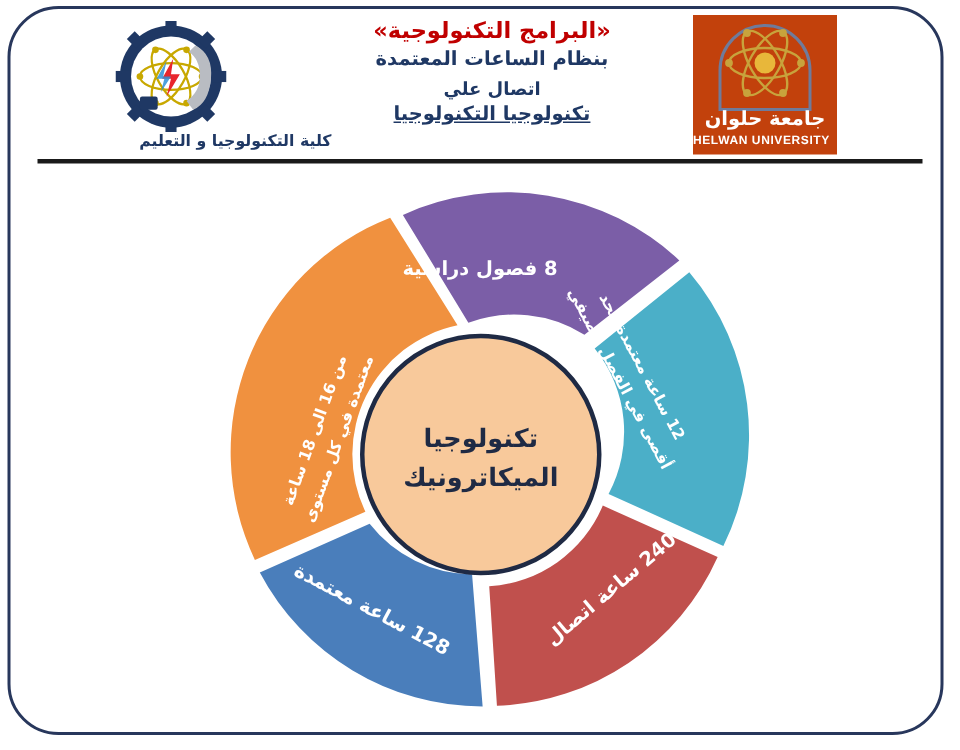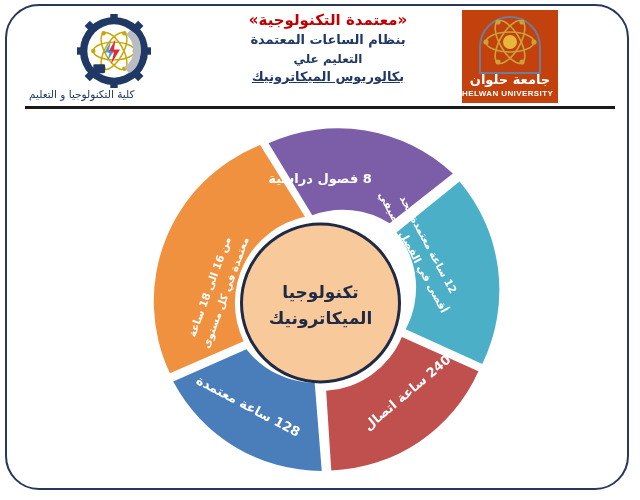--- a/index.html
+++ b/index.html
@@ -56,27 +56,27 @@
   }
   .gear {
     position: absolute;
     left: 48px;
     top: 2px;
     width: 74px;
     height: 74px;
   }
   .faculty-caption {
     position: absolute;
-    left: 0;
+    left: 16px;
     top: 76px;
     width: 176px;
-    text-align: left;
+    text-align: right;
     color: #1f3864;
     font-size: 10.5px;
-    font-weight: normal;
+    font-weight: bold;
     white-space: nowrap;
   }
 
   
   .title-block {
     position: absolute;
     left: 196px;
     top: 4px;
     width: 250px;
     text-align: center;
@@ -217,24 +217,24 @@
         </g>
         <path d="M52 34 L42 52 L50 52 L46 68 L58 48 L50 48 Z" fill="#e8262d"></path>
         <path d="M46 36 L37 52 L44 52 L41 64 L50 50 L43 50 Z" fill="#2e8fd6" opacity="0.85"></path>
         <path d="M72 22 q16 8 14 30 q-2 22 -16 28 l-6 -8 q12 -8 12 -22 q0 -16 -10 -22 Z" fill="#b9bcc2"></path>
         <rect x="22" y="68" width="16" height="12" rx="2" fill="#1f3864"></rect>
       </svg>
       <div class="faculty-caption">كلية التكنولوجيا و التعليم</div>
     </div>
 
     <div class="title-block">
-      <div class="title-main">«معتمدة التكنولوجية»</div>
+      <div class="title-main">«البرامج التكنولوجية»</div>
       <div class="title-sub">بنظام الساعات المعتمدة</div>
-      <div class="title-sub small">التعليم علي</div>
-      <div class="title-degree">بكالوريوس الميكاترونيك</div>
+      <div class="title-sub small">اتصال علي</div>
+      <div class="title-degree">تكنولوجيا التكنولوجيا</div>
     </div>
 
     <div class="uni-logo">
       <div class="uni-arch"></div>
       <svg width="96" height="62" viewBox="0 0 96 62" style="position:absolute;left:0;top:2px;">
         <g stroke="#c8a33c" stroke-width="1.6" fill="none">
           <ellipse cx="48" cy="30" rx="24" ry="10"></ellipse>
           <ellipse cx="48" cy="30" rx="24" ry="10" transform="rotate(60 48 30)"></ellipse>
           <ellipse cx="48" cy="30" rx="24" ry="10" transform="rotate(120 48 30)"></ellipse>
         </g>

